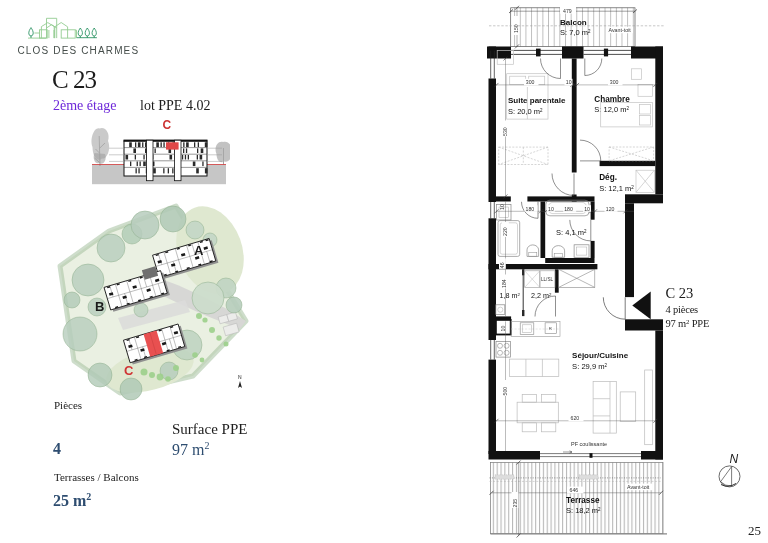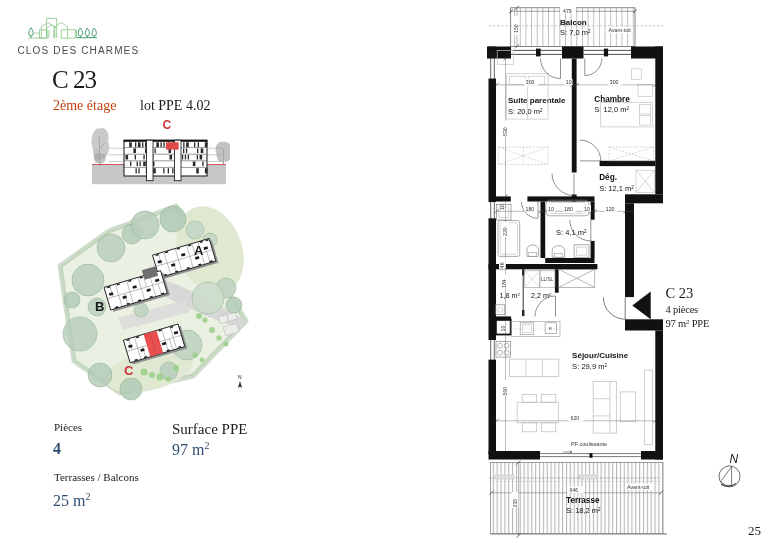--- a/index.html
+++ b/index.html
@@ -34,21 +34,21 @@
     <path d="M87.3 38 V36 M87.3 36 C85 36 84.7 32.7 85.7 30.7 C86.3 29.6 86.9 28.6 87.3 28 C87.7 28.6 88.3 29.6 88.9 30.7 C89.9 32.7 89.6 36 87.3 36 Z"></path>
     <path d="M94.2 38 V36 M94.2 36 C91.9 36 91.6 32.7 92.6 30.7 C93.2 29.6 93.8 28.6 94.2 28 C94.6 28.6 95.2 29.6 95.8 30.7 C96.8 32.7 96.5 36 94.2 36 Z"></path>
     <path d="M76.5 37.7 H96.9"></path>
   </g>
 </svg>
 
 <div class="abs" style="left:17.5px;top:45px;font-size:10px;letter-spacing:1.15px;color:#454d4a;">CLOS DES CHARMES</div>
 
 <div class="abs serif" style="left:52px;top:65.5px;font-size:25px;letter-spacing:-1px;color:#1c1c1c;">C 23</div>
 
-<div class="abs serif" style="left:53px;top:97.5px;font-size:14px;color:#c2410c;">2ème étage</div>
+<div class="abs serif" style="left:53px;top:97.5px;font-size:14px;color:#6d28d9;">2ème étage</div>
 
 <div class="abs serif" style="left:140px;top:97.5px;font-size:14px;color:#1c1c1c;">lot PPE 4.02</div>
 
 <svg class="abs" style="left:88px;top:114px;" width="142" height="74" viewBox="88 114 142 74">
 
   <rect x="92" y="164.8" width="134" height="19.4" fill="#c6c6c6"></rect>
 
   <g>
     <path d="M100 166 L99.2 136 M95.5 149 l4 4 M105 143 l-5.2 5 M94.5 158 l5 4.5" stroke="#8a8a8a" stroke-width="0.8" fill="none"></path>
     <path d="M92.5 147 C89.5 139 94 127 99.5 128.5 C105 126 110.5 133 108 141 C111.5 149 106.5 160 102 158.5 C97 162.5 92.5 156 92.5 147 Z" fill="#adadad" opacity="0.65"></path>
@@ -140,31 +140,31 @@
 
     <g stroke="#999999" stroke-width="0.5" fill="none">
       <path d="M207 148.2 H222 M207 154.8 H222 M207 161.4 H222"></path>
       <path d="M109 148.2 H124 M109 154.8 H124 M109 161.4 H124"></path>
     </g>
   </g>
 
   <text x="162.5" y="129" font-family="Liberation Sans, sans-serif" font-size="12" font-weight="bold" fill="#cc3333">C</text>
 </svg>
 
-<div class="abs serif" style="left:54px;top:421px;font-size:11px;color:#1c1c1c;">Pièces</div>
+<div class="abs serif" style="left:54px;top:399px;font-size:11px;color:#1c1c1c;">Pièces</div>
 
 <div class="abs serif blue" style="left:53px;top:440px;font-size:16px;font-weight:bold;">4</div>
 
 <div class="abs serif" style="left:172px;top:421px;font-size:15px;color:#1c1c1c;">Surface PPE</div>
 
 <div class="abs serif blue" style="left:172px;top:440px;font-size:16px;font-weight:normal;">97 m<sup style="font-size:10px;">2</sup></div>
 
 <div class="abs serif" style="left:54px;top:471px;font-size:11px;color:#1c1c1c;">Terrasses / Balcons</div>
 
-<div class="abs serif blue" style="left:53px;top:491px;font-size:16px;font-weight:normal;">25 m<sup style="font-size:10px;">2</sup></div>
+<div class="abs serif blue" style="left:53px;top:491px;font-size:16px;font-weight:bold;">25 m<sup style="font-size:10px;">2</sup></div>
 
 <svg class="abs" style="left:50px;top:196px;" width="206" height="212" viewBox="50 196 206 212">
 
   <polygon points="176,206 246,321 193,376 120,393 74,361 60,266 109,231" fill="#eaf0e2"></polygon>
 
   <polygon points="176,206 246,321 193,376 120,393 74,361 60,266 109,231" fill="none" stroke="#9dbb97" stroke-width="5" stroke-opacity="0.5" stroke-linejoin="round"></polygon>
 
   <g fill="#dfe8d0">
     <ellipse cx="210" cy="250" rx="32" ry="45" transform="rotate(-20 210 250)"></ellipse>
     <ellipse cx="150" cy="370" rx="45" ry="20" transform="rotate(-15 150 370)"></ellipse>

